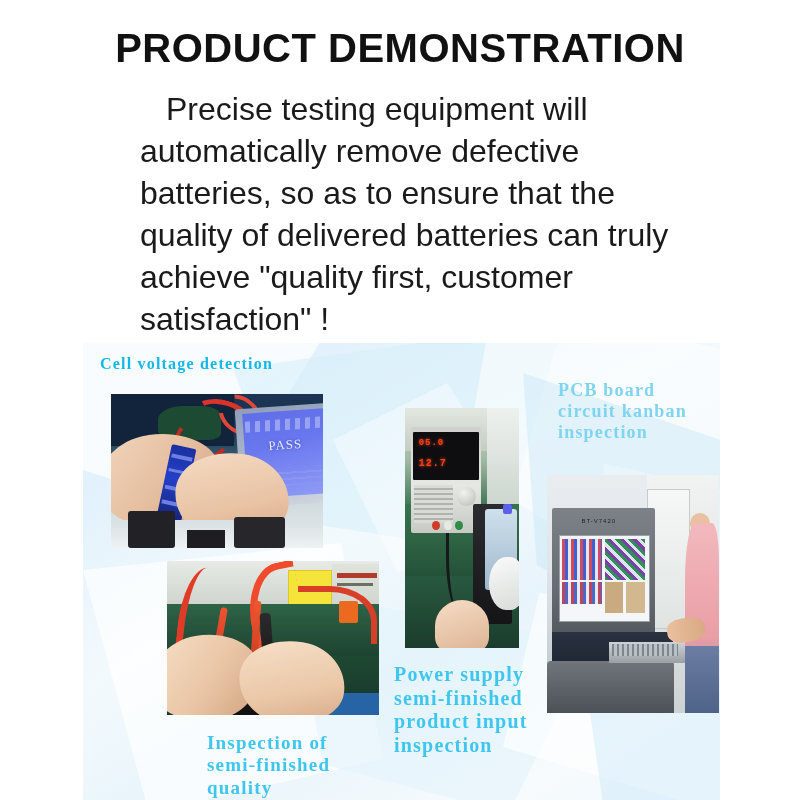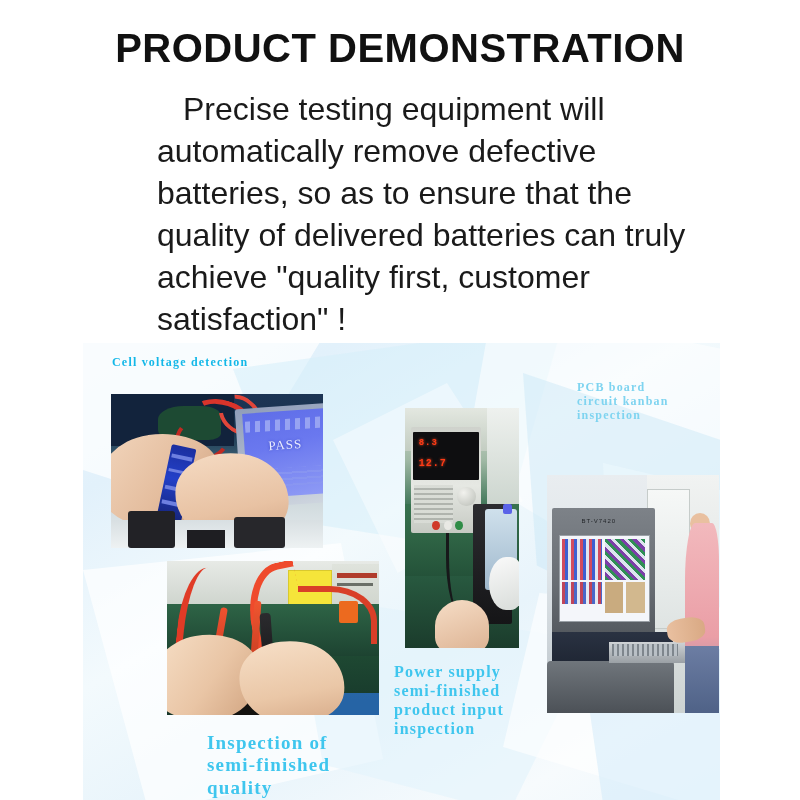--- a/index.html
+++ b/index.html
@@ -33,21 +33,20 @@
     position: absolute;
     left: 140px; top: 88px;
     width: 560px;
     font-family: "Liberation Sans", sans-serif;
     font-size: 32px;
     font-weight: 400;
     line-height: 42px;
     color: #1a1a1a;
     text-indent: 26px;
     text-align: left;
-    margin-left: 17px;
   }
 
   
   .panel {
     position: absolute;
     left: 83px; top: 343px;
     width: 637px; height: 457px;
     background:
       linear-gradient(150deg, #eaf5fc 0%, #e2f1fb 18%, #f3fafd 42%, #e8f4fb 62%, #f7fbfd 85%, #eef7fc 100%);
     overflow: hidden;
@@ -87,23 +86,23 @@
 
   
   .caption {
     position: absolute;
     font-family: "Liberation Serif", serif;
     font-weight: 700;
     letter-spacing: 1.2px;
     line-height: 1.18;
     white-space: pre-line;
   }
-  #cap-cell     { left: 29px;  top: 12px;  font-size: 12px; color: #14b8e8; }
-  #cap-pcb      { left: 494px; top: 37px;  font-size: 12px; color: #7fd4f0; }
-  #cap-power    { left: 311px; top: 320px; font-size: 16px; color: #3fc6ee; }
+  #cap-cell     { left: 17px;  top: 12px;  font-size: 16px; color: #14b8e8; }
+  #cap-pcb      { left: 475px; top: 37px;  font-size: 18px; color: #7fd4f0; }
+  #cap-power    { left: 311px; top: 320px; font-size: 20px; color: #3fc6ee; }
   #cap-semi     { left: 124px; top: 389px; font-size: 19px; color: #3fc6ee; }
 
   
   .photo {
     position: absolute;
     overflow: hidden;
     background: #223;
   }
   .ph-inner { position: absolute; inset: 0; }
   .blob { position: absolute; }
@@ -398,21 +397,21 @@
     </div>
 
     <div class="photo" id="photo-power">
       <div class="ph-inner">
         <div class="bg"></div>
         <div class="blob pwr-wallT"></div>
         <div class="blob pwr-right"></div>
         <div class="blob pwr-benchT"></div>
         <div class="blob pwr-psu"></div>
         <div class="blob pwr-screen"></div>
-        <div class="pwr-d1">8.3</div>
+        <div class="pwr-d1">05.0</div>
         <div class="pwr-d2">12.7</div>
         <div class="blob pwr-btns"></div>
         <div class="blob pwr-knob"></div>
         <div class="pwr-term pwr-t1"></div>
         <div class="pwr-term pwr-t2"></div>
         <div class="pwr-term pwr-t3"></div>
         <div class="blob pwr-cable"></div>
         <div class="blob pwr-fix"></div>
         <div class="blob pwr-phone"></div>
         <div class="blob pwr-led"></div>

